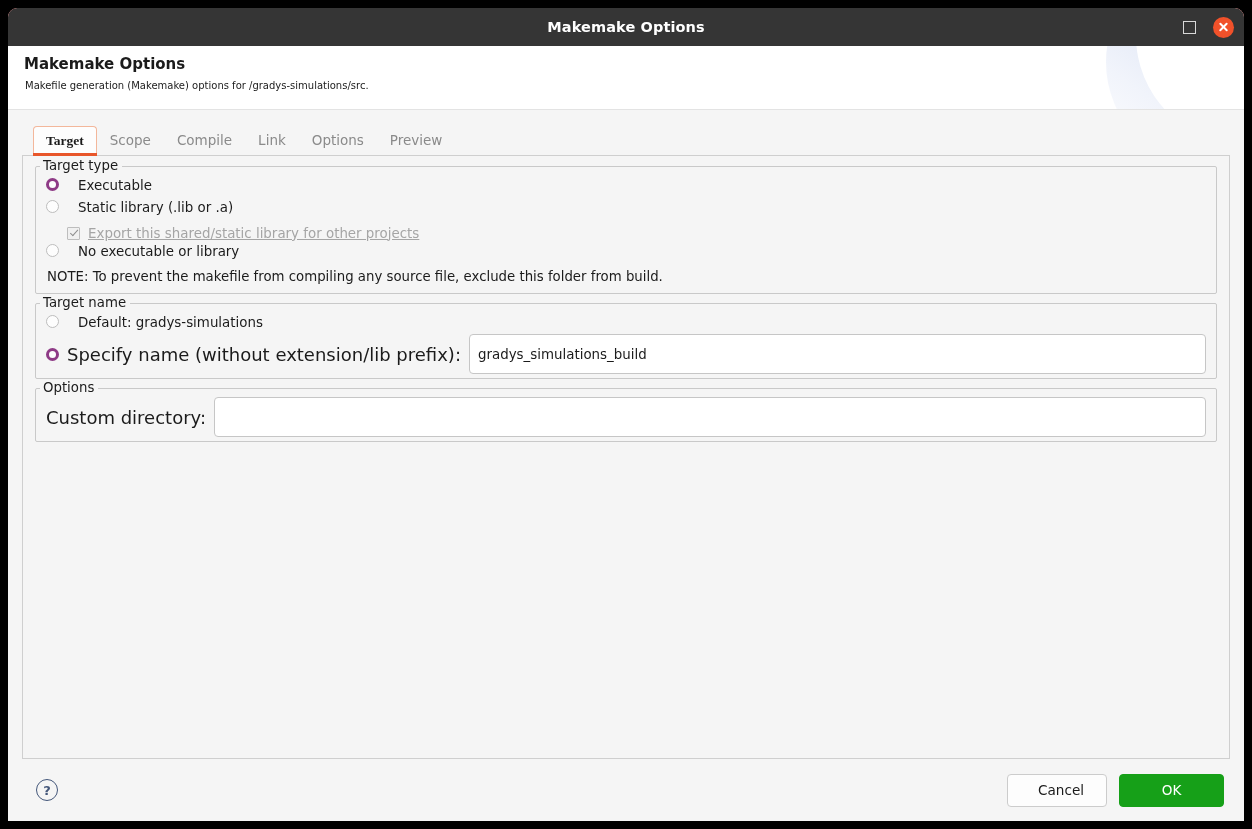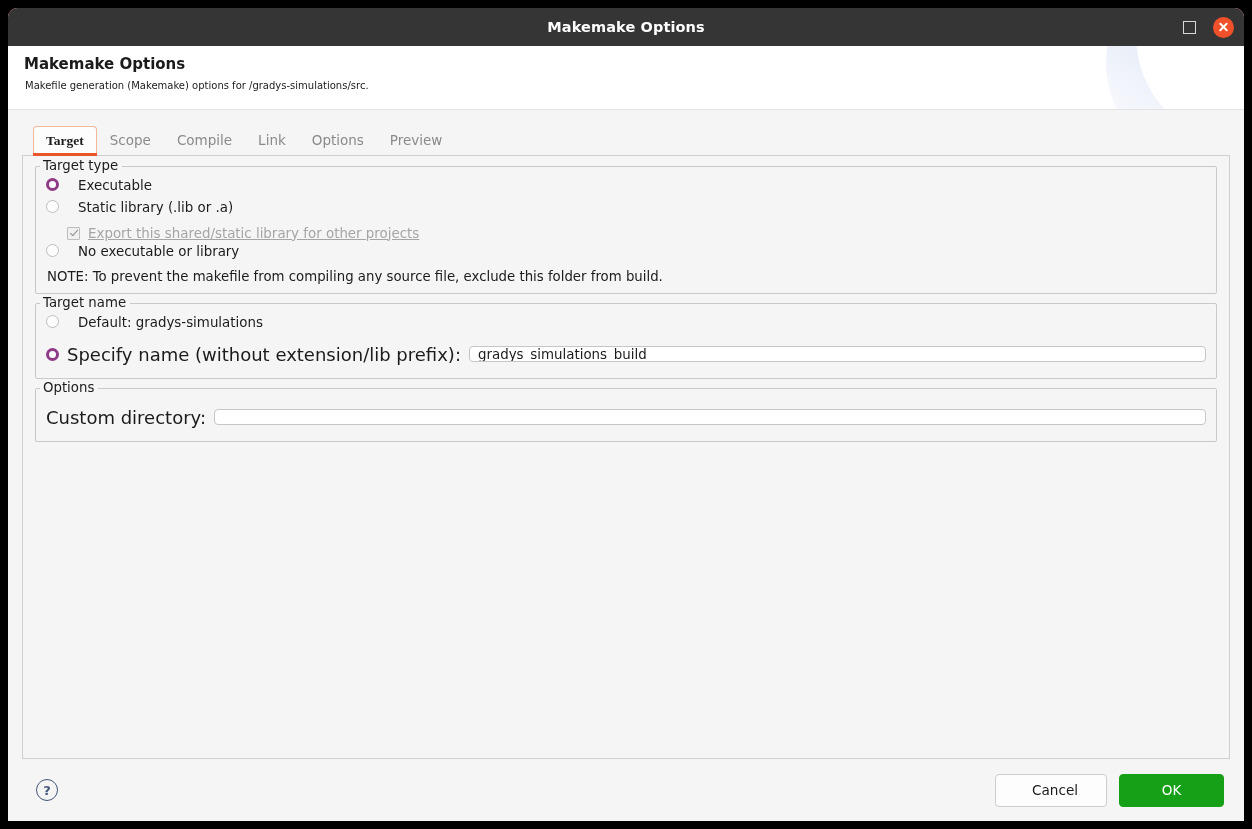--- a/index.html
+++ b/index.html
@@ -282,21 +282,21 @@
 
   
   .field-row {
     display: flex;
     align-items: center;
     height: 30px;
     margin-top: 2px;
   }
   .textinput {
     flex: 1;
-    height: 16px;
+    height: 40px;
     background: #ffffff;
     border: 1px solid #c6c6c6;
     border-radius: 4px;
     box-sizing: border-box;
     font-family: "DejaVu Sans", "Liberation Sans", sans-serif;
     font-size: 13.4px;
     color: #1b1b1b;
     padding: 0 8px;
     outline: none;
   }
@@ -337,21 +337,21 @@
     font-size: 13.6px;
     height: 33px;
     border-radius: 4px;
     cursor: pointer;
     box-sizing: border-box;
     display: flex;
     align-items: center;
     justify-content: center;
   }
   .btn-cancel {
-    width: 112px;
+    width: 100px;
     background: #fdfdfd;
     border: 1px solid #cccccc;
     color: #1b1b1b;
     margin-right: 12px;
     padding-left: 8px;
   }
   .btn-ok {
     width: 105px;
     background: #16a018;
     border: 1px solid #16a018;

